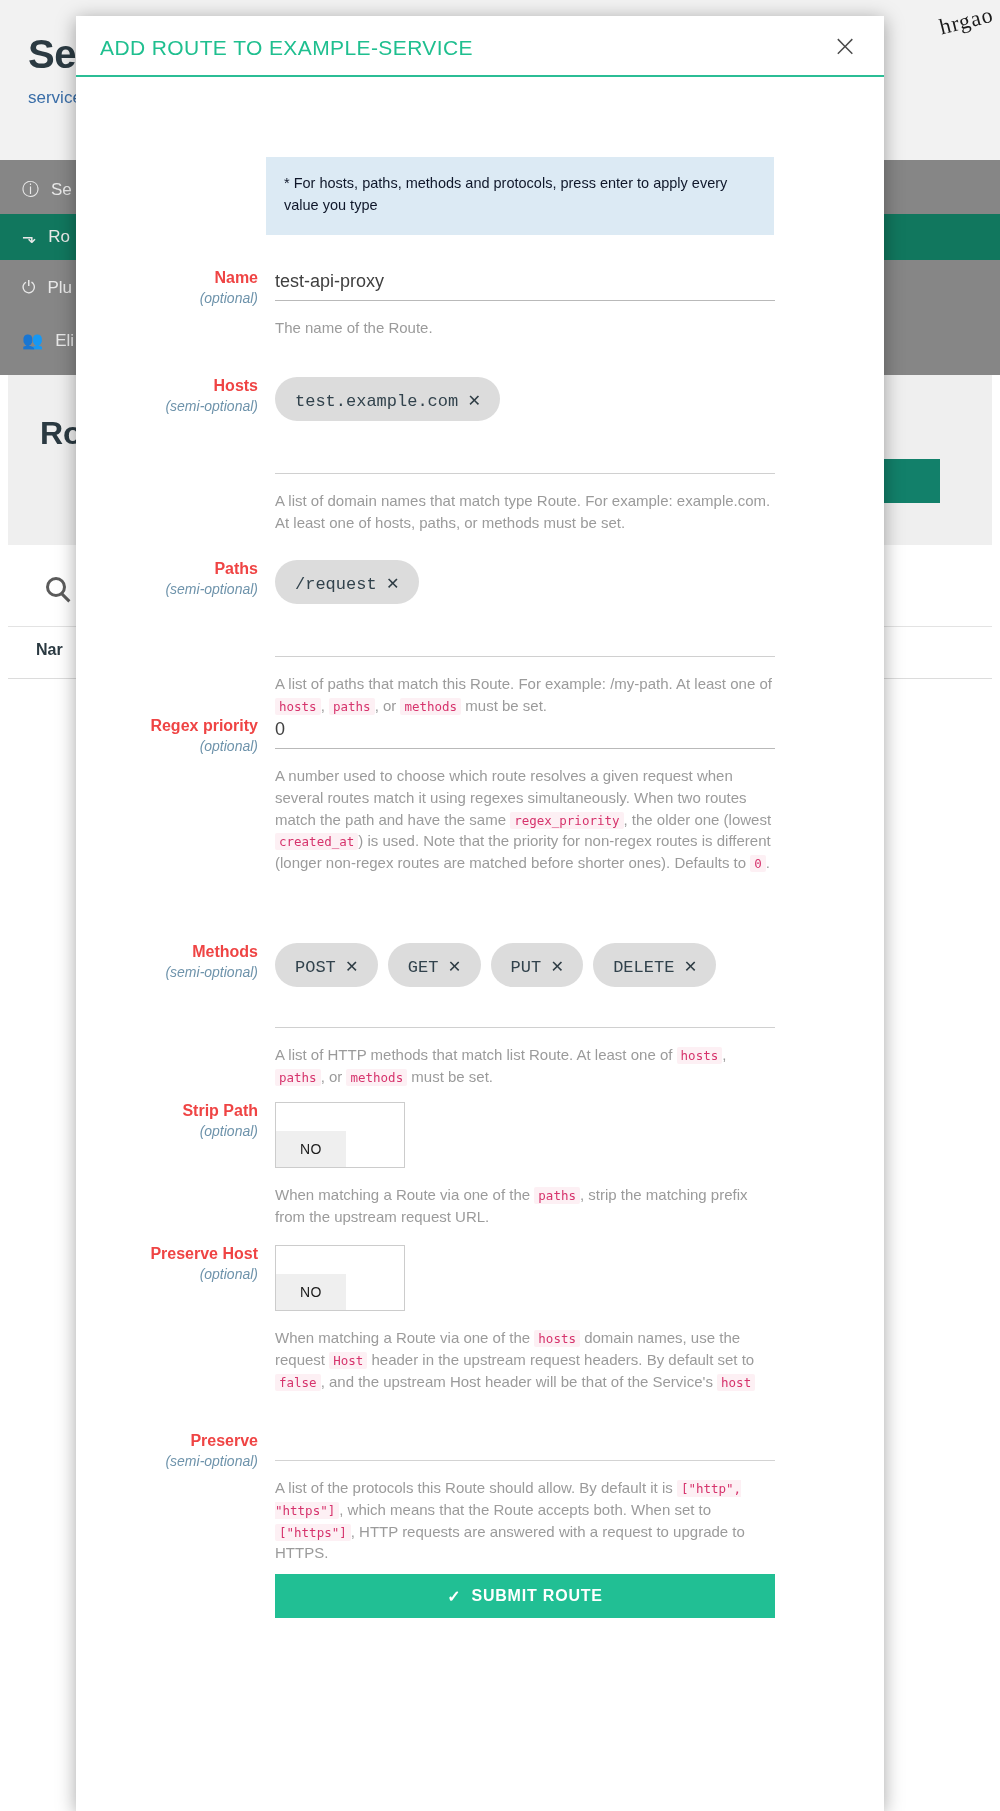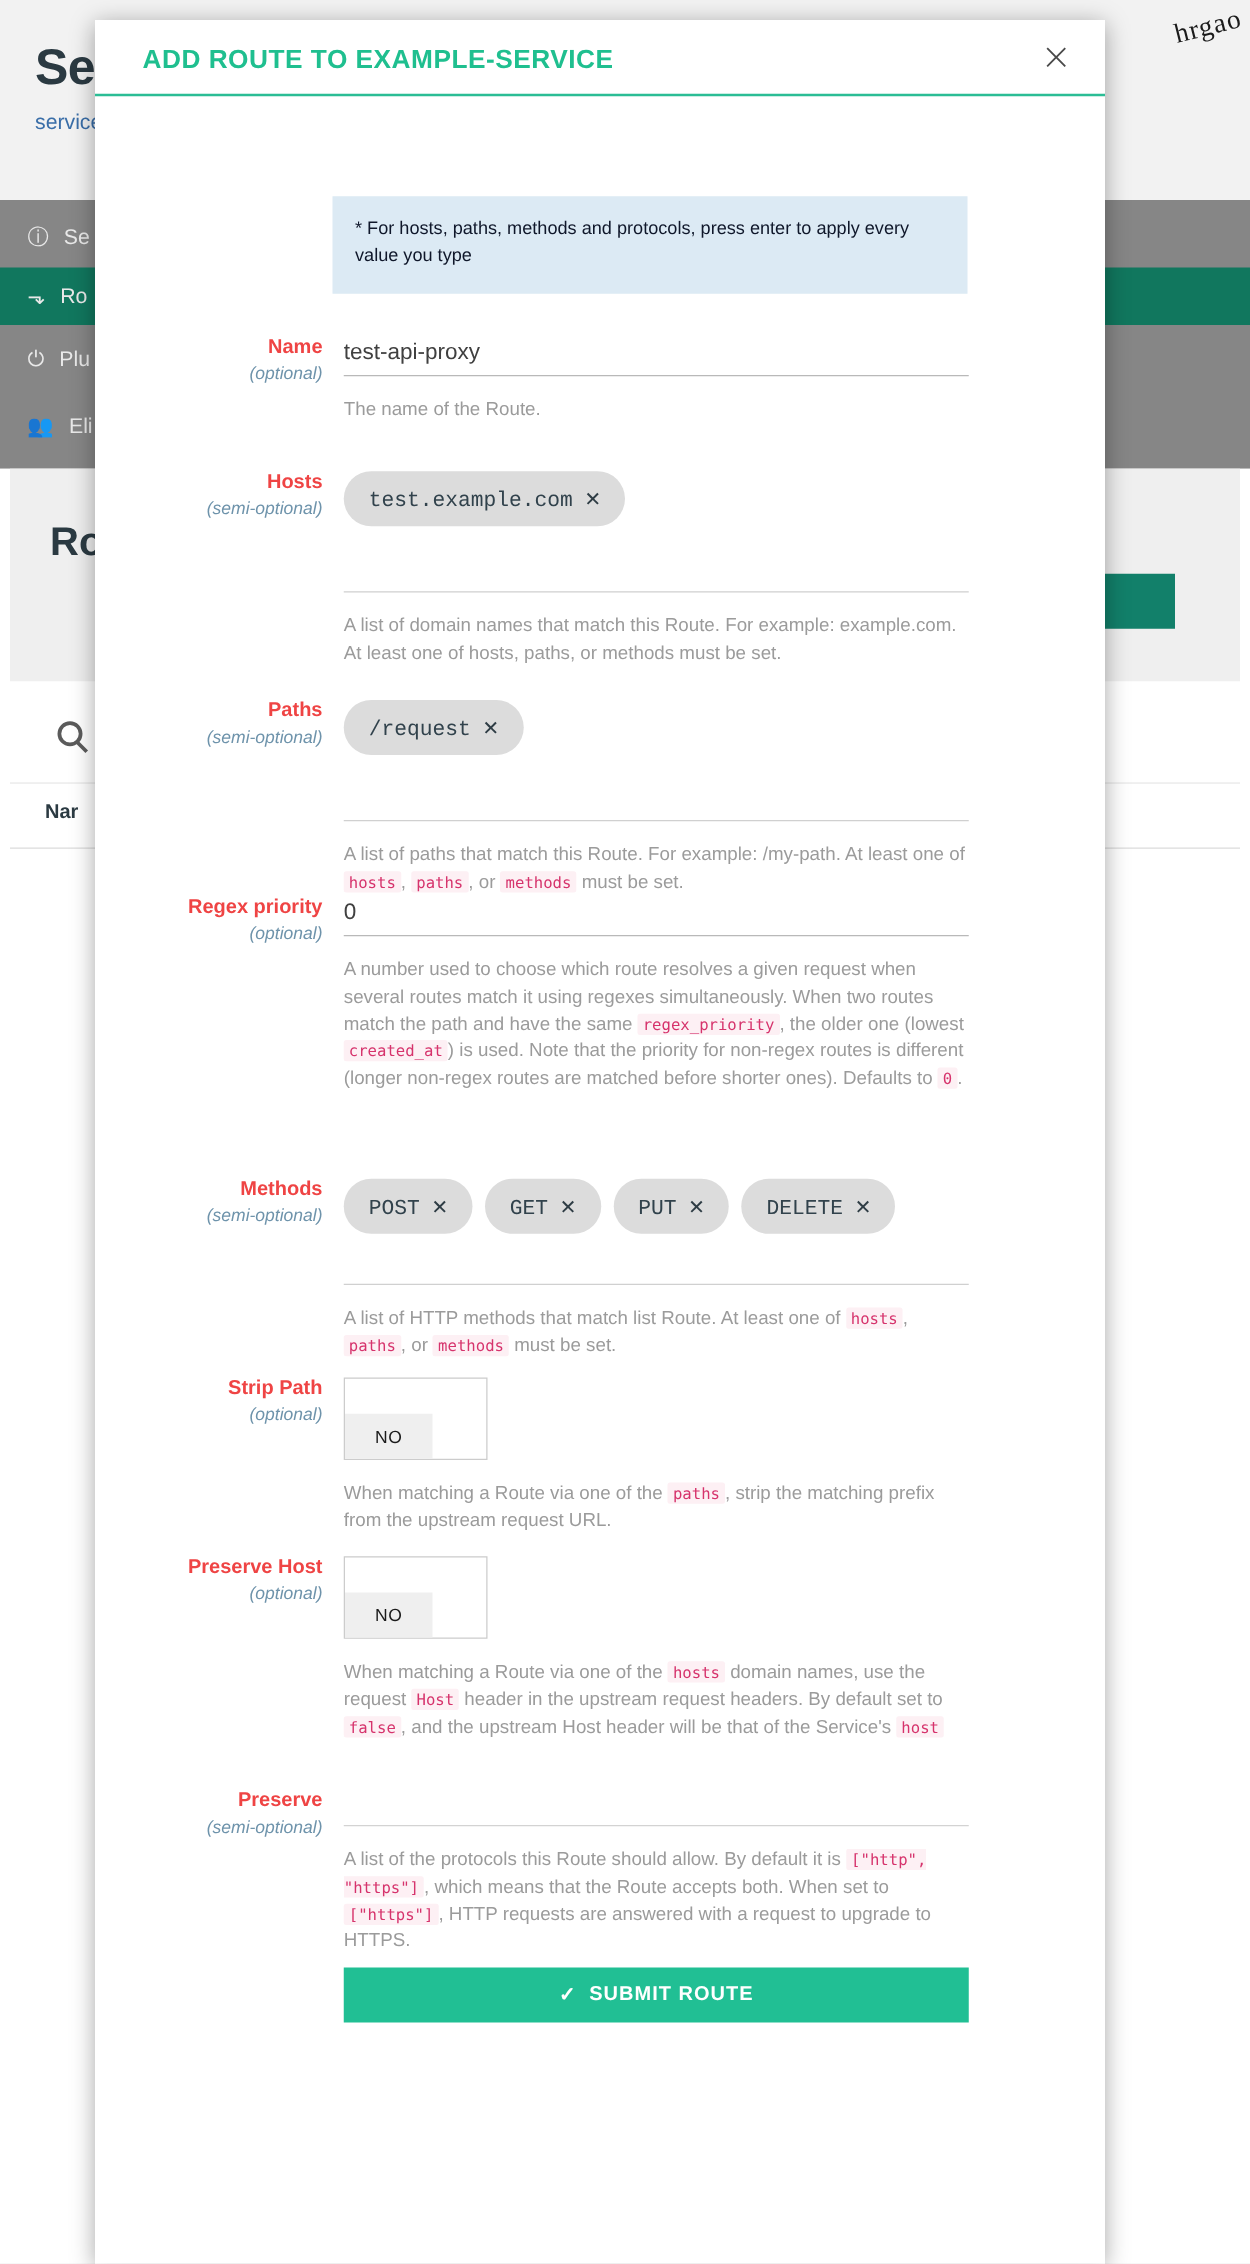--- a/index.html
+++ b/index.html
@@ -34,23 +34,22 @@
   
   #modal {
     position: absolute; left: 76px; top: 16px; width: 808px; height: 1795px;
     background: #ffffff;
     box-shadow: 0 3px 18px rgba(0,0,0,.35);
     overflow: hidden;
   }
   .modal-head { position: relative; height: 61px; border-bottom: 2px solid #2bbd95; }
   .modal-title {
     position: absolute; left: 24px; top: 20px;
-    font-size: 21px; font-weight: bold; color: #1fbf8f;
+    font-size: 21px; font-weight: normal; color: #1fbf8f;
     letter-spacing: .4px;
-    margin-left: 14px;
   }
   .modal-close {
     position: absolute; right: 22px; top: 14px;
     width: 34px; height: 34px; color: #4a4a4a; font-size: 30px; line-height: 32px;
     text-align: center; font-weight: 300; cursor: pointer;
     font-family: "DejaVu Sans", sans-serif;
   }
 
   .modal-body { position: relative; padding: 0; }
 
@@ -84,21 +83,21 @@
   .chip {
     background: #dcdcdc; color: #31424c; border-radius: 22px;
     padding: 10px 20px; font-size: 17px; display: flex; align-items: flex-end; gap: 10px;
     white-space: nowrap;
     font-family: Liberation Mono, monospace;
   }
   .chip .x { font-size: 20px; font-weight: 500; color: #2f3d45; cursor: pointer; line-height: 1; }
   .chip-underline { border-bottom: 1px solid #d0d0d0; margin-top: 18px; }
 
   .toggle-box {
-    width: 115px; height: 66px; border: 1px solid #ccc; background: #fff; position: relative;
+    width: 130px; height: 66px; border: 1px solid #ccc; background: #fff; position: relative;
   }
   .toggle-no {
     position: absolute; left: 0; bottom: 0; width: 70px; height: 36px;
     background: #efefef; display: flex; align-items: center; justify-content: center;
     font-size: 14px; color: #1b1b1b; letter-spacing: .5px;
   }
 
   .proto-line { border-bottom: 1px solid #d3d3d3; width: 500px; margin-top: 22px;}
 
   .submit-btn {
@@ -179,21 +178,21 @@
         <span class="fopt">(semi-optional)</span>
       </div>
       <div class="field-col">
         <div class="chips">
           <div class="chip">
             <span>test.example.com</span>
             <span class="x">✕</span>
           </div>
         </div>
         <div class="chip-underline" style="margin-top:52px;"></div>
-        <div class="hint">A list of domain names that match this Route. For example: example.com. At least one of hosts, paths, or methods must be set.</div>
+        <div class="hint">A list of domain names that match type Route. For example: example.com. At least one of hosts, paths, or methods must be set.</div>
       </div>
     </div>
 
     <div class="row" style="top:483px;">
       <div class="label-col">
         <span class="flabel">Paths</span>
         <span class="fopt">(semi-optional)</span>
       </div>
       <div class="field-col">
         <div class="chips">

